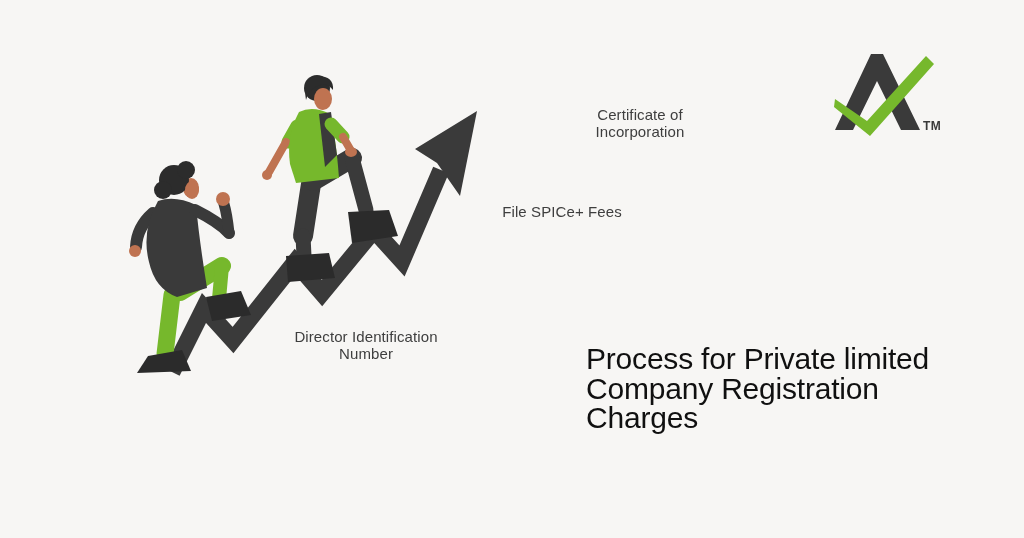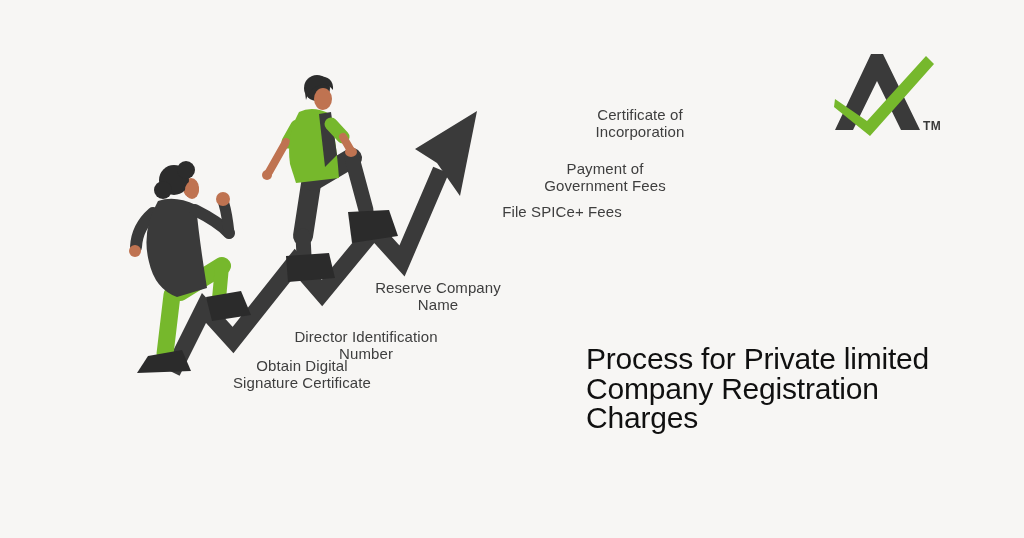--- a/index.html
+++ b/index.html
@@ -123,29 +123,23 @@
       <path class="stroke-green" stroke-width="13" d="M331,124 L343,137"></path>
       <path class="stroke-skin" stroke-width="8" d="M343,137 L350,149"></path>
       <ellipse class="fill-skin" cx="351" cy="152" rx="6" ry="5"></ellipse>
 
       <circle class="fill-dark2" cx="317" cy="88" r="13"></circle>
       <ellipse class="fill-skin" cx="323" cy="99" rx="9" ry="11"></ellipse>
       <path class="fill-dark2" d="M306,100 Q302,78 318,76 Q334,76 333,90 Q326,80 314,88 Q308,92 306,100 Z"></path>
     </g>
   </svg>
 
-  <div class="step-label" style="left:302px;top:358px;">Obtain Digital
-Signature Certificate</div>
   <div class="step-label" style="left:366px;top:329px;">Director Identification
 Number</div>
-  <div class="step-label" style="left:438px;top:280px;">Reserve Company
-Name</div>
   <div class="step-label" style="left:562px;top:204px;">File SPICe+ Fees</div>
-  <div class="step-label" style="left:605px;top:161px;">Payment of
-Government Fees</div>
   <div class="step-label" style="left:640px;top:107px;">Certificate of
 Incorporation</div>
 
   <h1 class="page-title">Process for Private limited
 Company Registration
 Charges</h1>
 
   <svg class="brand-logo" viewBox="0 0 112 88" aria-hidden="true">
     <g>
       <polygon class="fill-dark" points="37,4 49,4 86,80 67,80 43,31 19,80 1,80"></polygon>

